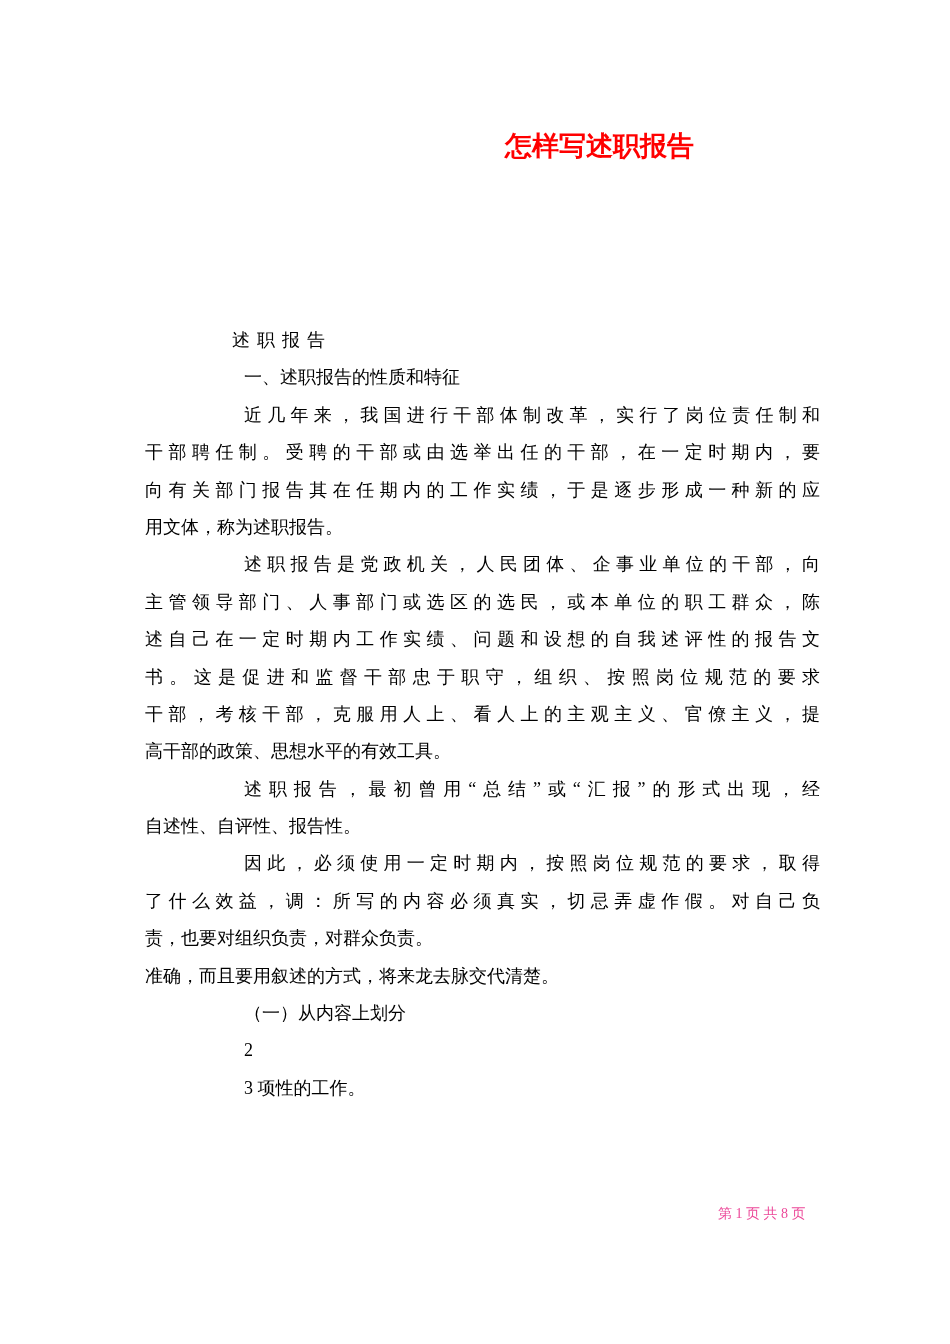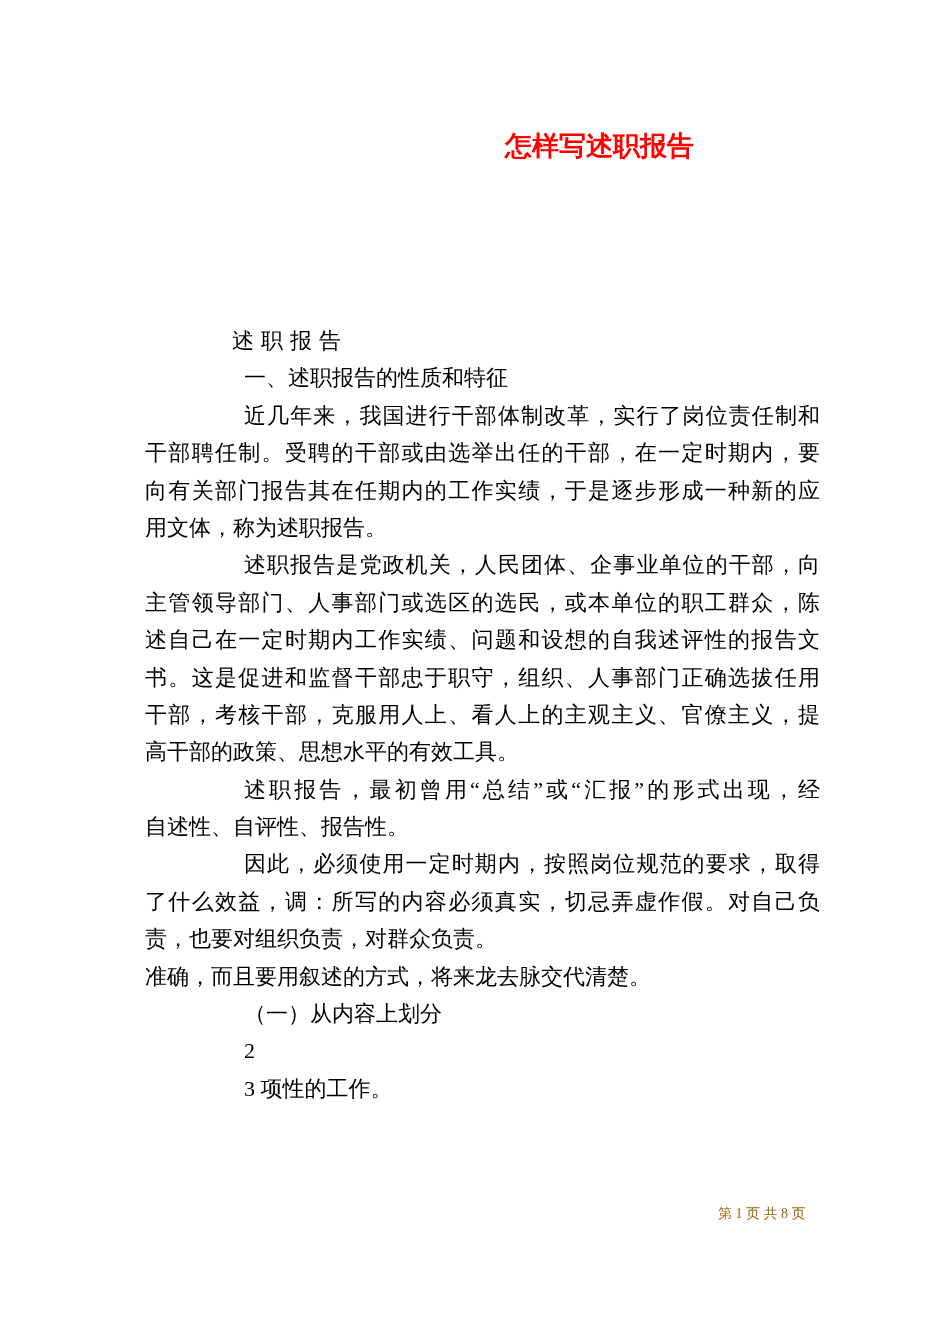--- a/index.html
+++ b/index.html
@@ -26,38 +26,38 @@
   }
   .doc-body {
     position: absolute;
     left: 145px;
     top: 322px;
     width: 675px;
   }
   .line {
     margin: 0;
     padding: 0;
-    font-size: 22px;
+    font-size: 18px;
     line-height: 37.4px;
     height: 37.4px;
     color: #000000;
   }
   .indent { text-indent: 99px; font-family: Liberation Serif, serif; }
   .indent-sm { text-indent: 87px; letter-spacing: 7px; }
   .just {
     text-align: justify;
     text-align-last: justify;
   }
   .page-footer {
     position: absolute;
     left: 718px;
     top: 1204px;
     font-size: 14px;
     line-height: 20px;
-    color: #a16207;
+    color: #ec4899;
     white-space: nowrap;
   }
 </style>
 </head>
 <body>
 
 <div class="page">
 
   <h1 class="doc-title">怎样写述职报告</h1>
 
@@ -68,21 +68,21 @@
     <p class="line indent">一、述职报告的性质和特征</p>
 
     <p class="line indent just">近几年来，我国进行干部体制改革，实行了岗位责任制和</p>
     <p class="line just">干部聘任制。受聘的干部或由选举出任的干部，在一定时期内，要</p>
     <p class="line just">向有关部门报告其在任期内的工作实绩，于是逐步形成一种新的应</p>
     <p class="line">用文体，称为述职报告。</p>
 
     <p class="line indent just">述职报告是党政机关，人民团体、企事业单位的干部，向</p>
     <p class="line just">主管领导部门、人事部门或选区的选民，或本单位的职工群众，陈</p>
     <p class="line just">述自己在一定时期内工作实绩、问题和设想的自我述评性的报告文</p>
-    <p class="line just">书。这是促进和监督干部忠于职守，组织、人事部门正确选拔任用</p>
+    <p class="line just">书。这是促进和监督干部忠于职守，组织、按照岗位规范的要求</p>
     <p class="line just">干部，考核干部，克服用人上、看人上的主观主义、官僚主义，提</p>
     <p class="line">高干部的政策、思想水平的有效工具。</p>
 
     <p class="line indent just">述职报告，最初曾用“总结”或“汇报”的形式出现，经</p>
     <p class="line">自述性、自评性、报告性。</p>
 
     <p class="line indent just">因此，必须使用一定时期内，按照岗位规范的要求，取得</p>
     <p class="line just">了什么效益，调：所写的内容必须真实，切忌弄虚作假。对自己负</p>
     <p class="line">责，也要对组织负责，对群众负责。</p>
 

